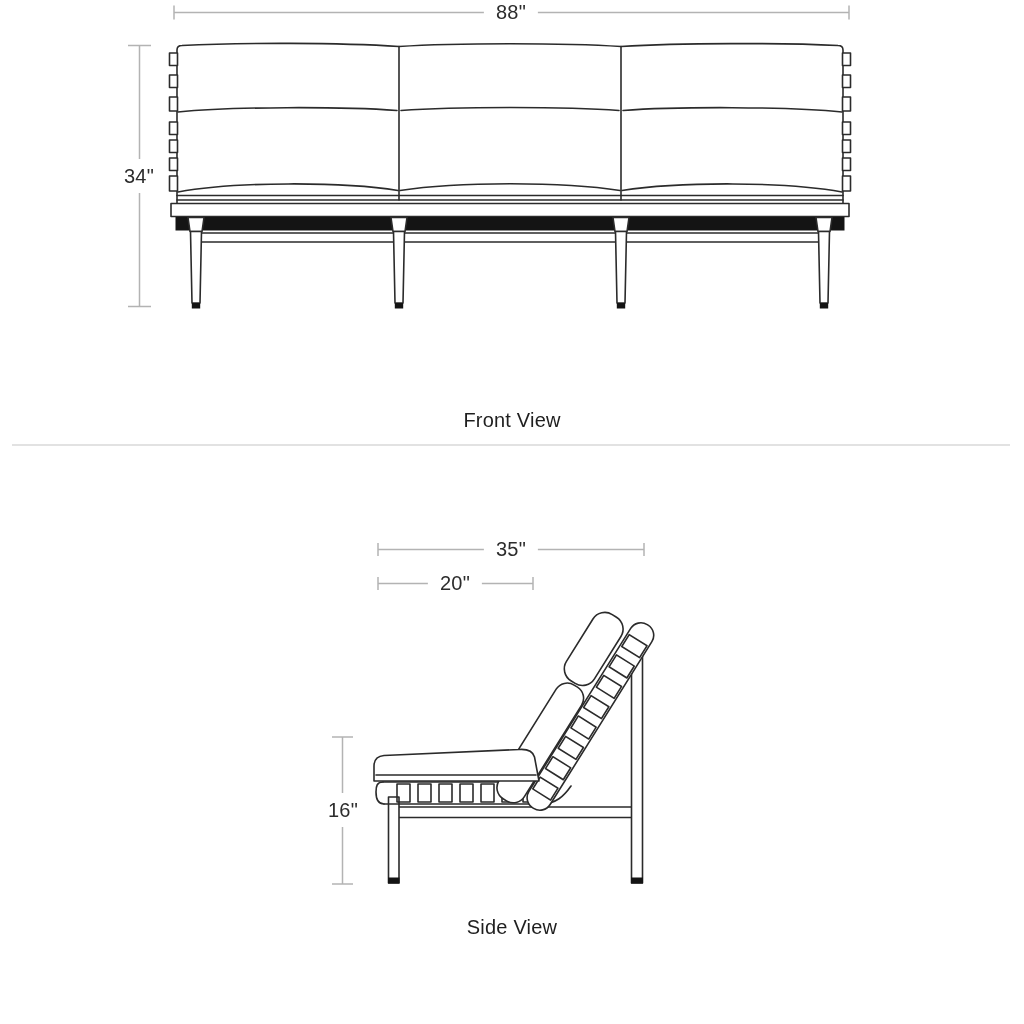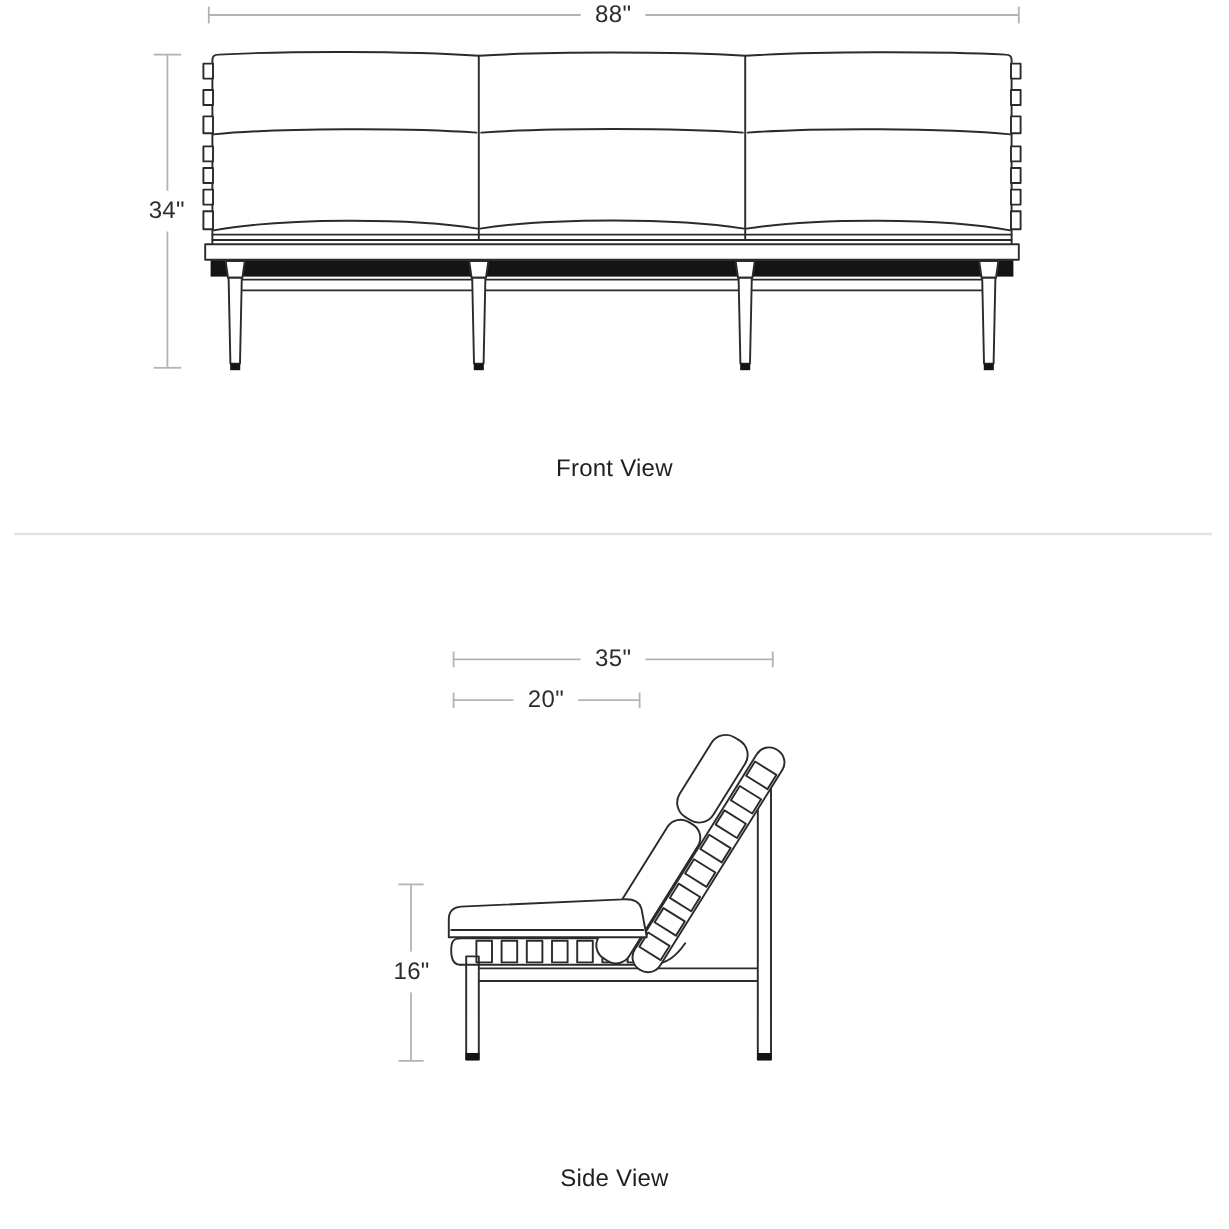--- a/index.html
+++ b/index.html
@@ -103,21 +103,21 @@
         <rect class="draw-f" x="842.5" y="97" width="8" height="14"></rect>
         <rect class="draw-f" x="842.5" y="122" width="8" height="12.5"></rect>
         <rect class="draw-f" x="842.5" y="140" width="8" height="12.5"></rect>
         <rect class="draw-f" x="842.5" y="158" width="8" height="12.5"></rect>
         <rect class="draw-f" x="842.5" y="176" width="8" height="15"></rect>
       </g>
     </svg>
 
     <div class="dim-label h" style="left:511px;top:12px">88"</div>
     <div class="dim-label v" style="left:139px;top:176px">34"</div>
-    <div class="view-label" style="left:512px;top:391px">Front View</div>
+    <div class="view-label" style="left:512px;top:420px">Front View</div>
   </div>
 
   <div class="divider"></div>
 
   <div>
     <svg style="top:445px" width="1024" height="579" viewBox="0 0 1024 579">
 
       <g class="dim">
         <line x1="378" y1="104.5" x2="644" y2="104.5"></line>
         <line x1="378" y1="98" x2="378" y2="111"></line>
@@ -177,16 +177,16 @@
         </g>
 
         <rect class="dark" x="388" y="432.5" width="11.5" height="6"></rect>
         <rect class="dark" x="631" y="432.5" width="12" height="6"></rect>
       </g>
     </svg>
 
     <div class="dim-label h" style="left:511px;top:549px">35"</div>
     <div class="dim-label h" style="left:455px;top:583px">20"</div>
     <div class="dim-label v" style="left:343px;top:810px">16"</div>
-    <div class="view-label" style="left:512px;top:983px">Side View</div>
+    <div class="view-label" style="left:512px;top:927px">Side View</div>
   </div>
 
 </div>
 
 </body></html>

